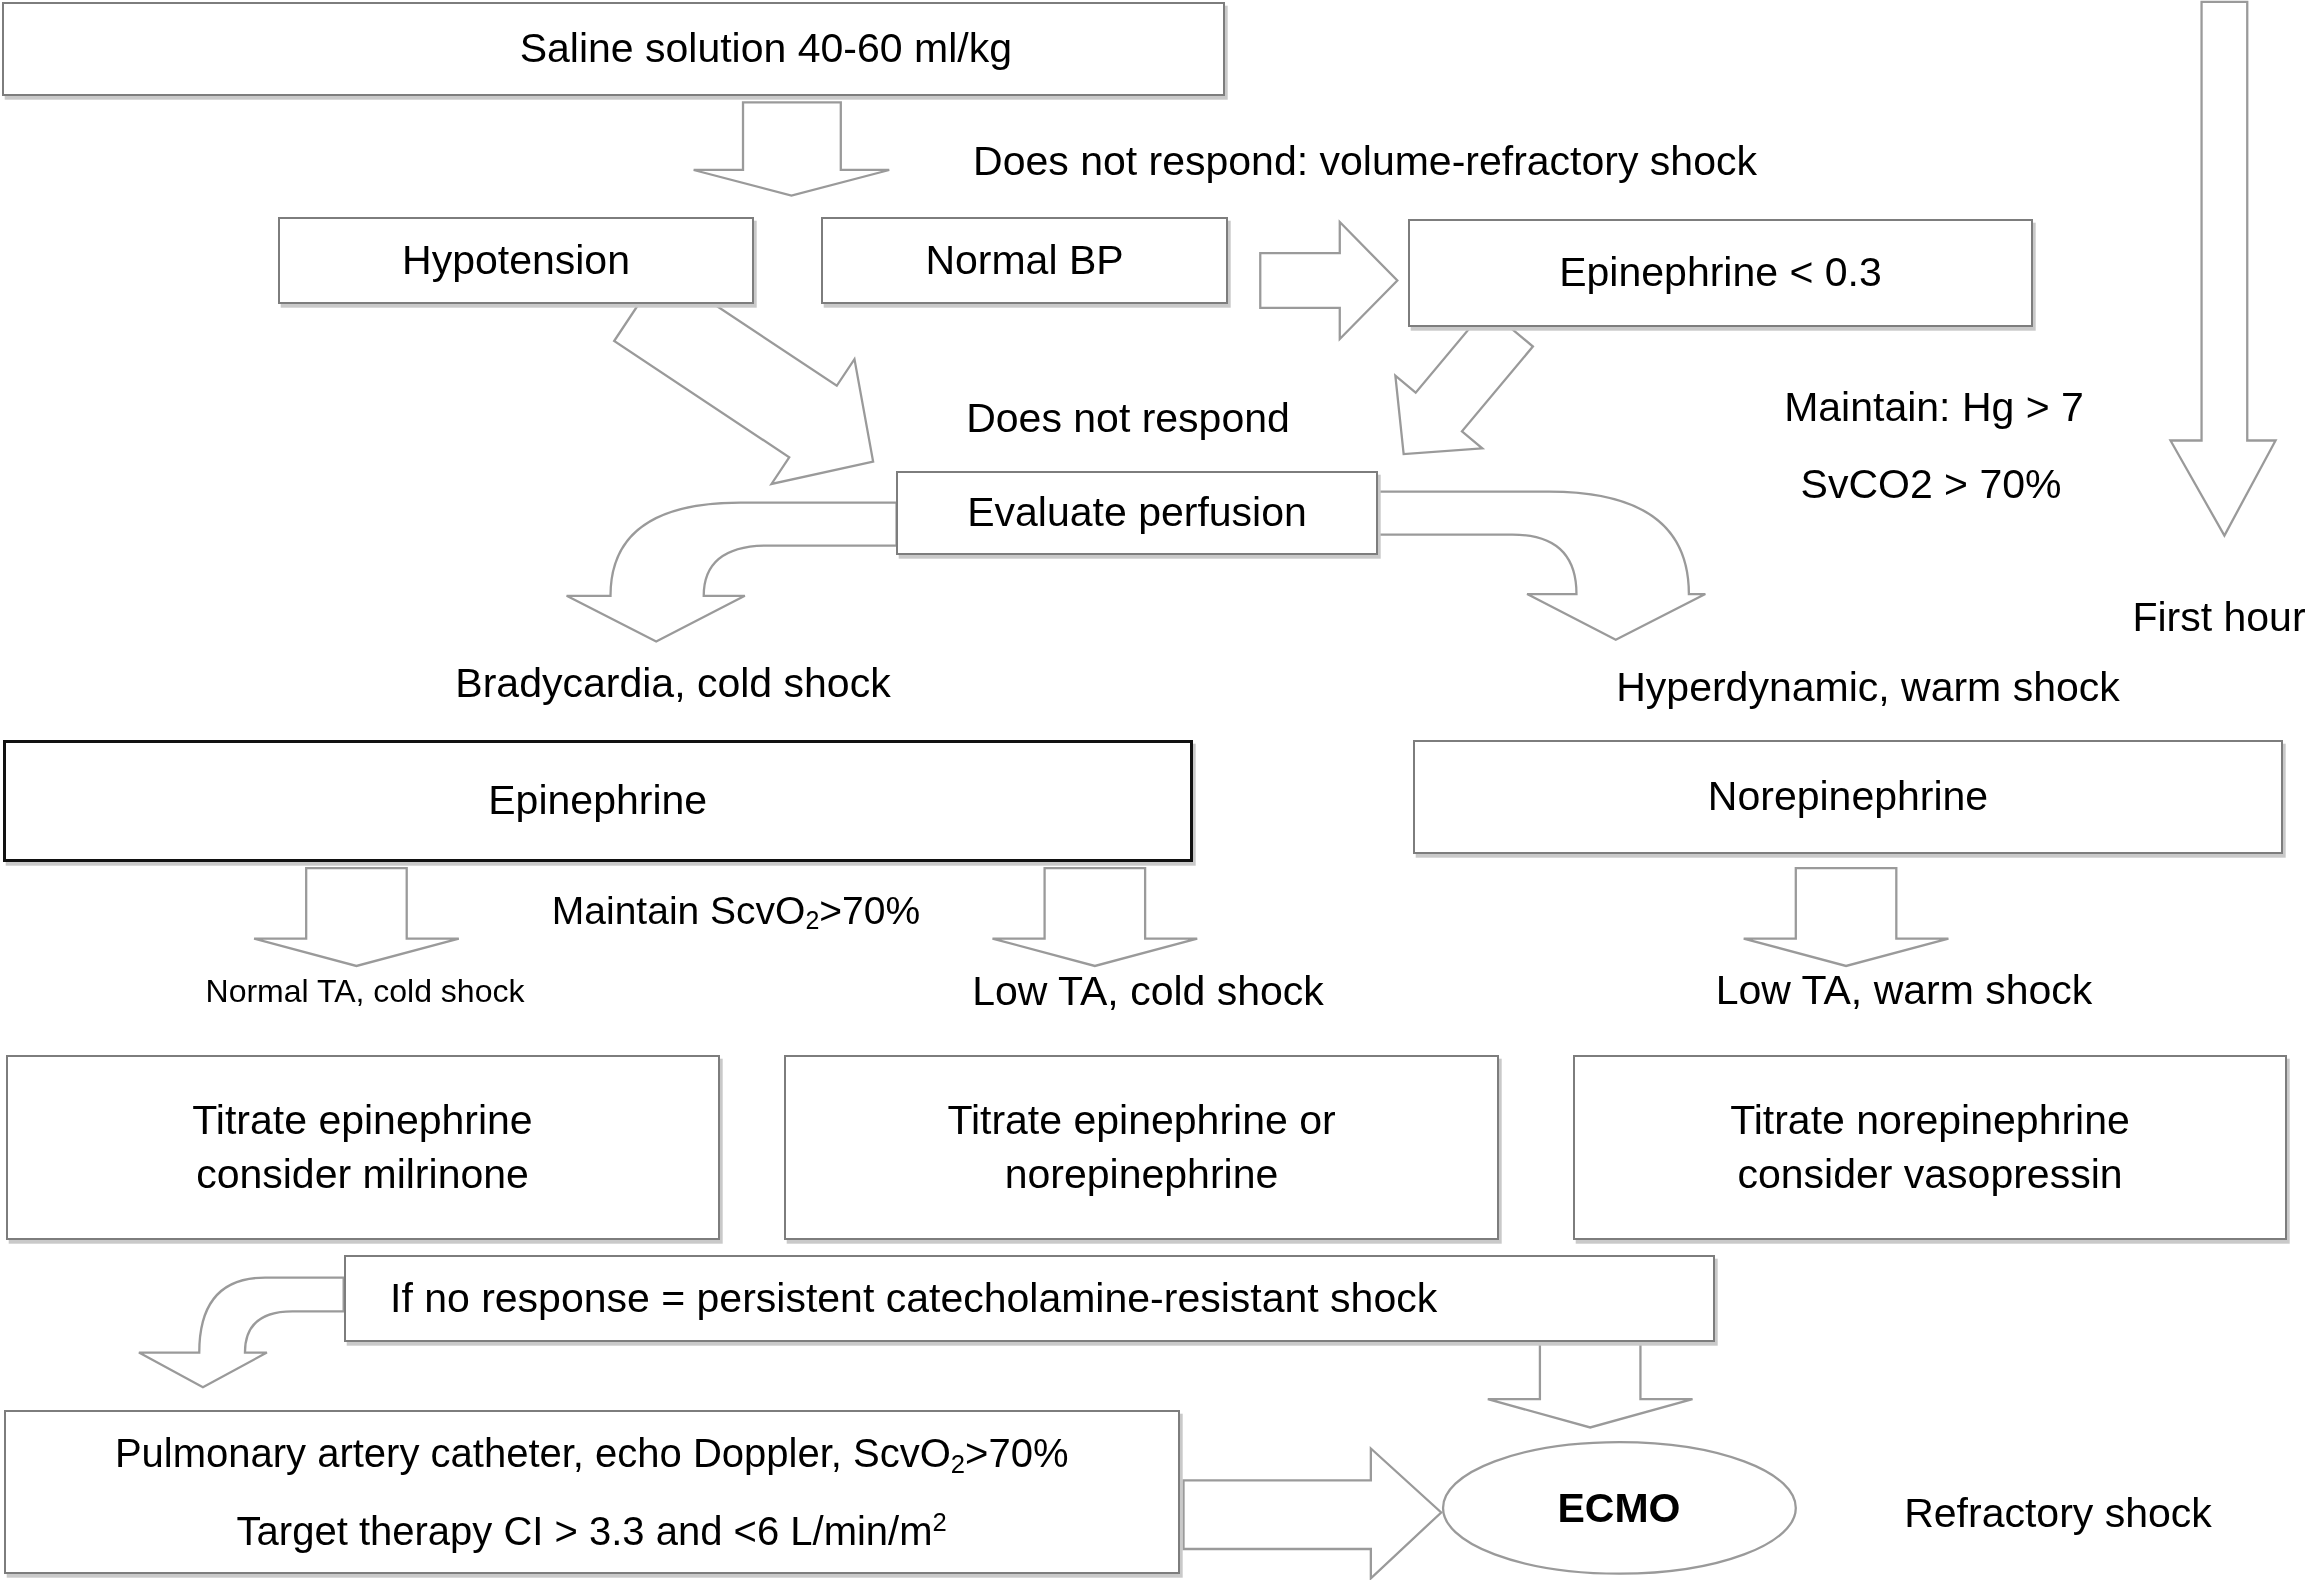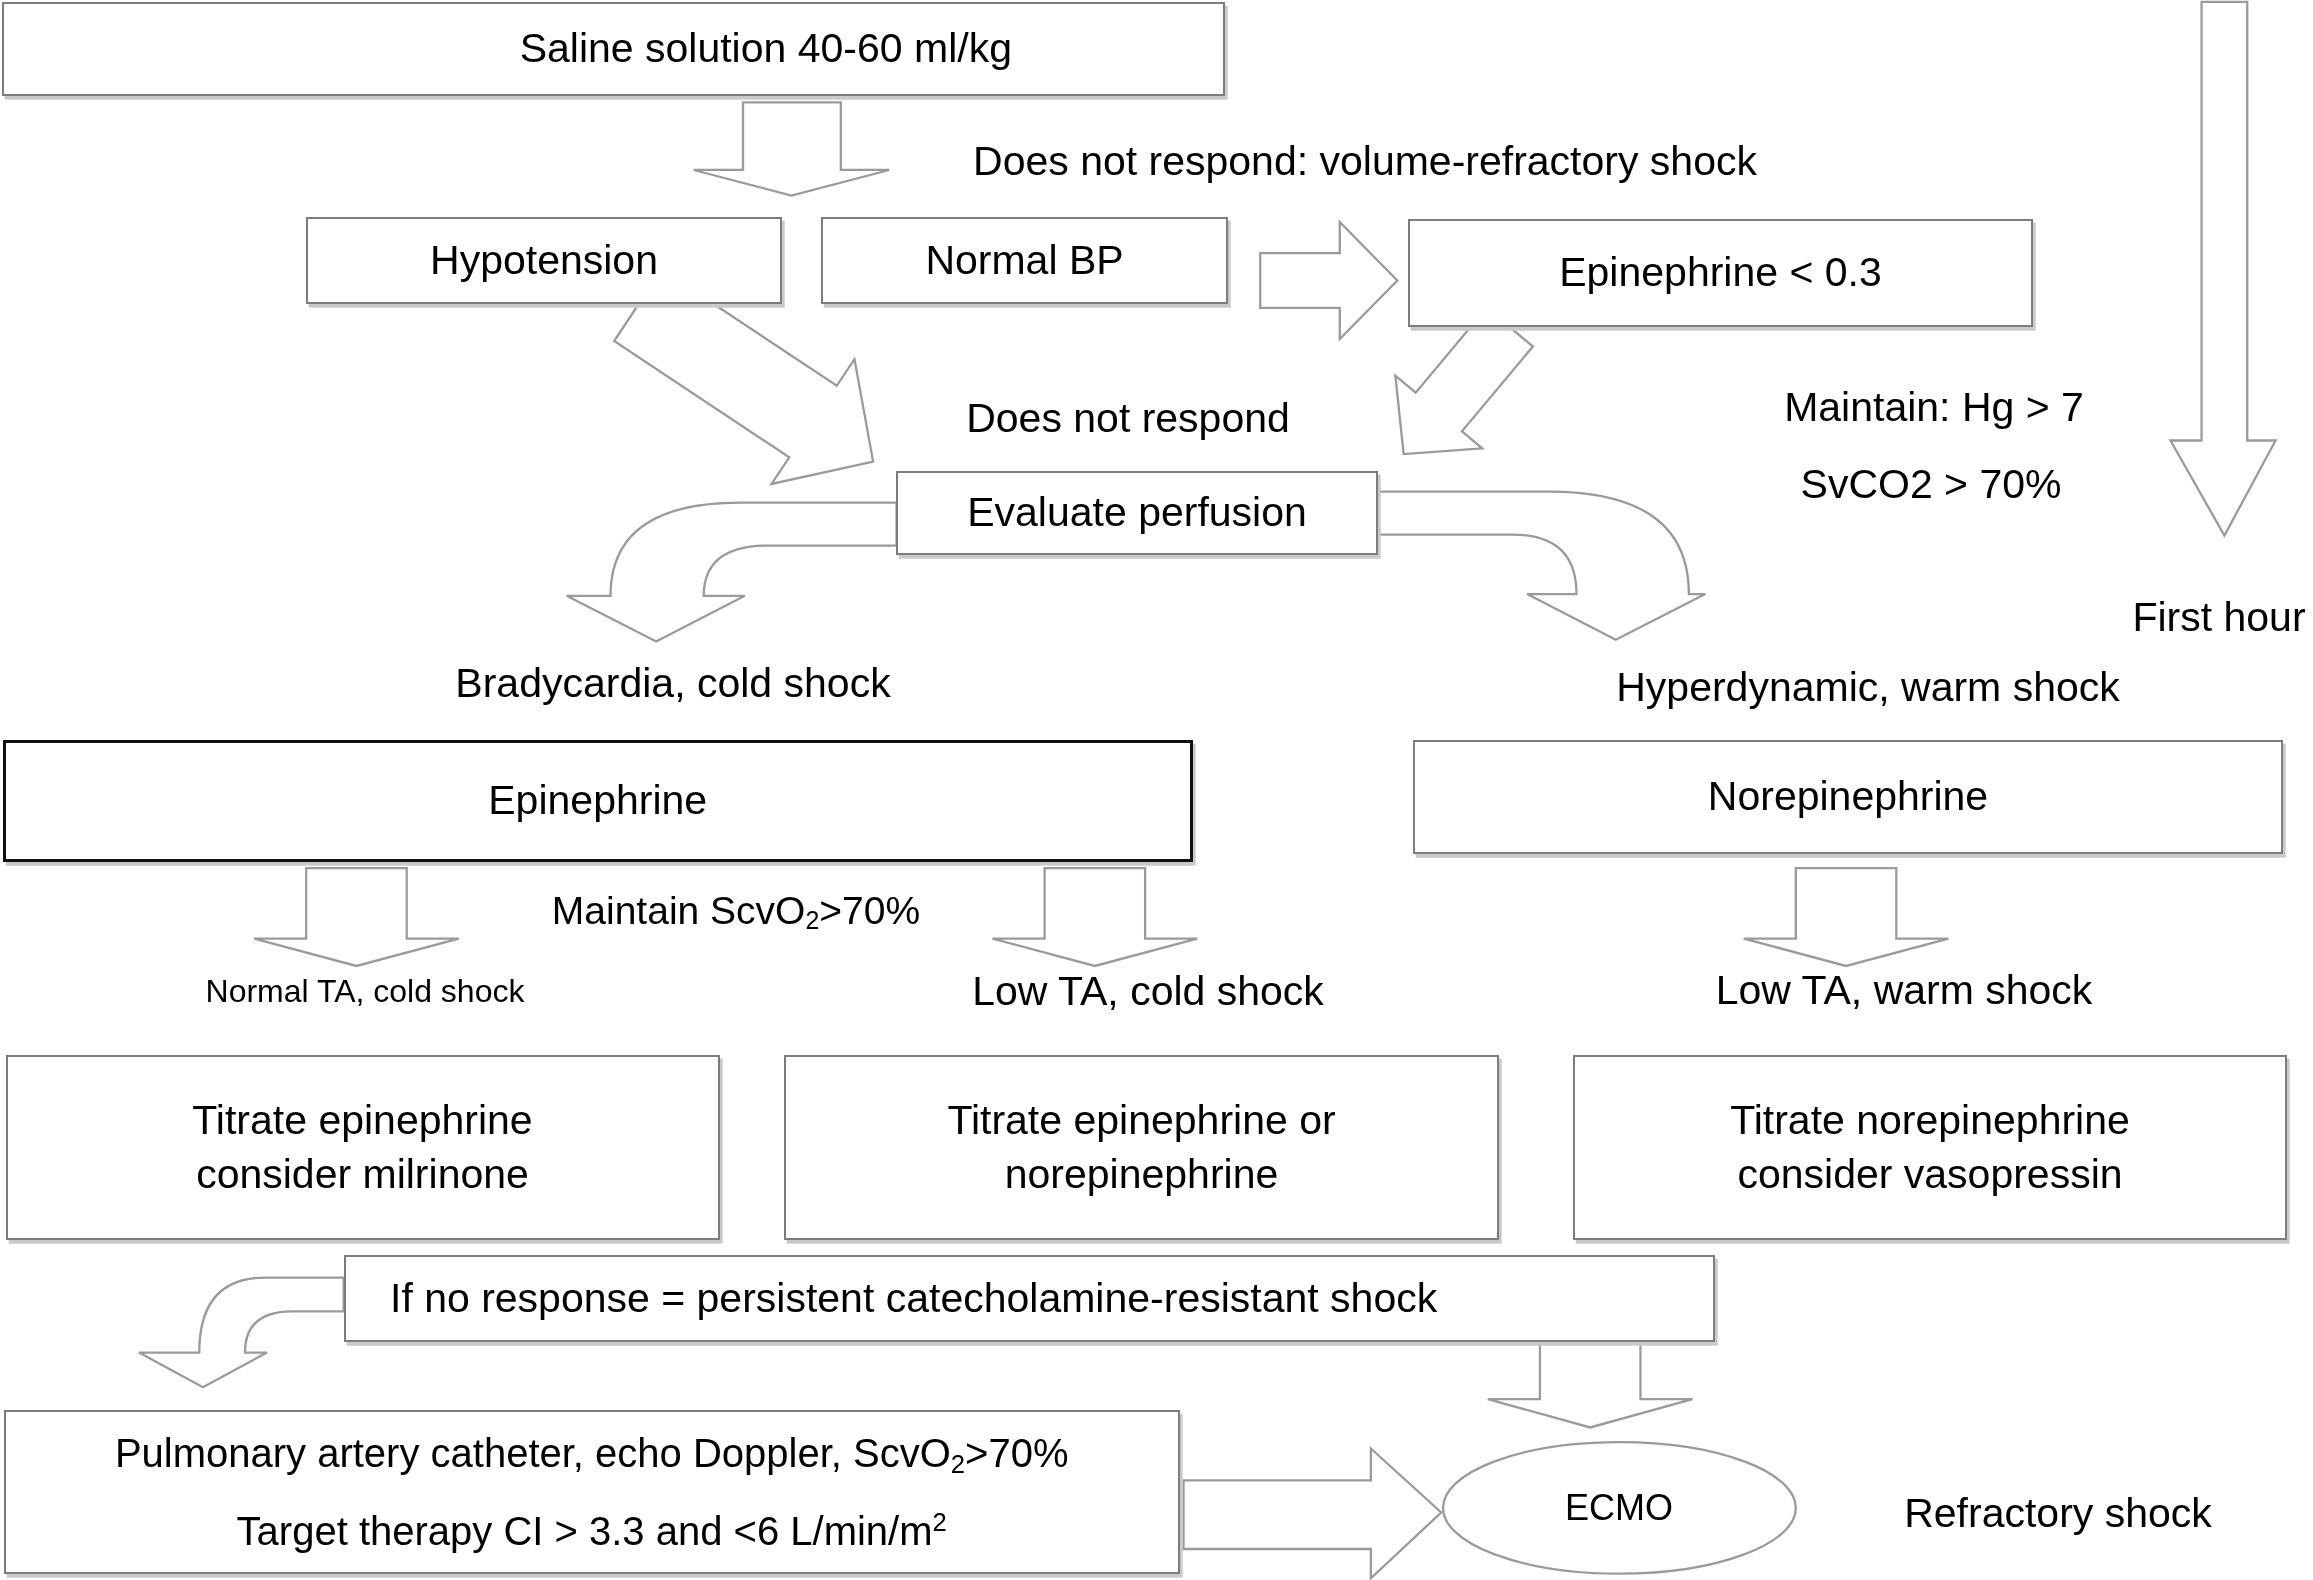--- a/index.html
+++ b/index.html
@@ -8,21 +8,21 @@
   #arrows{position:absolute;left:0;top:0;z-index:1;}
   .box{position:absolute;z-index:2;box-sizing:border-box;border:2.7px solid #7d7d7d;background:#fff;
        display:flex;align-items:center;justify-content:center;font-size:41px;text-align:center;
        box-shadow:2.7px 3.7px 0 #c9c9c9;line-height:1.3;}
   .box.black{border:3.7px solid #111;}
   .lbl{position:absolute;z-index:2;transform:translate(-50%,-50%);white-space:nowrap;
        font-size:40px;text-align:right;}
   .two-line{flex-direction:column;}
   sub.small{font-size:64%;vertical-align:-18%;}
   sup.small{font-size:64%;vertical-align:42%;}
-  .ellipse-label{position:absolute;z-index:2;transform:translate(-50%,-50%);font-size:36px;}
+  .ellipse-label{position:absolute;z-index:2;transform:translate(-50%,-50%);font-size:41px;font-weight:bold;}
 </style>
 </head>
 <body>
 
 <div id="stage">
 
   <svg id="arrows" width="2314" height="1581" viewBox="0 0 2532 1730">
     <g fill="#ffffff" stroke="#9a9a9a" stroke-width="2.5" stroke-linejoin="miter">
 
       <path d="M813,112 L920,112 L920,186 L973,186 L866,214 L759,186 L813,186 Z"></path>
@@ -52,21 +52,21 @@
       <path d="M2409,2 L2459,2 L2459,482 L2490,482 L2434,586 L2375,482 L2409,482 Z"></path>
 
       <ellipse cx="1772" cy="1650" rx="193" ry="72"></ellipse>
     </g>
   </svg>
 
   <div class="box" style="left:1.8px;top:1.8px;width:1223px;height:94px;padding-left:305px;">
     <span>Saline solution 40-60 ml/kg</span>
   </div>
 
-  <div class="box" style="left:278px;top:217px;width:476px;height:87px;margin-left:28px;">
+  <div class="box" style="left:278px;top:217px;width:476px;height:87px;">
     <span>Hypotension</span>
   </div>
 
   <div class="box" style="left:821px;top:217px;width:407px;height:87px;">
     <span>Normal BP</span>
   </div>
 
   <div class="box" style="left:1408px;top:219px;width:625px;height:108px;">
     <span>Epinephrine &lt; 0.3</span>
   </div>

